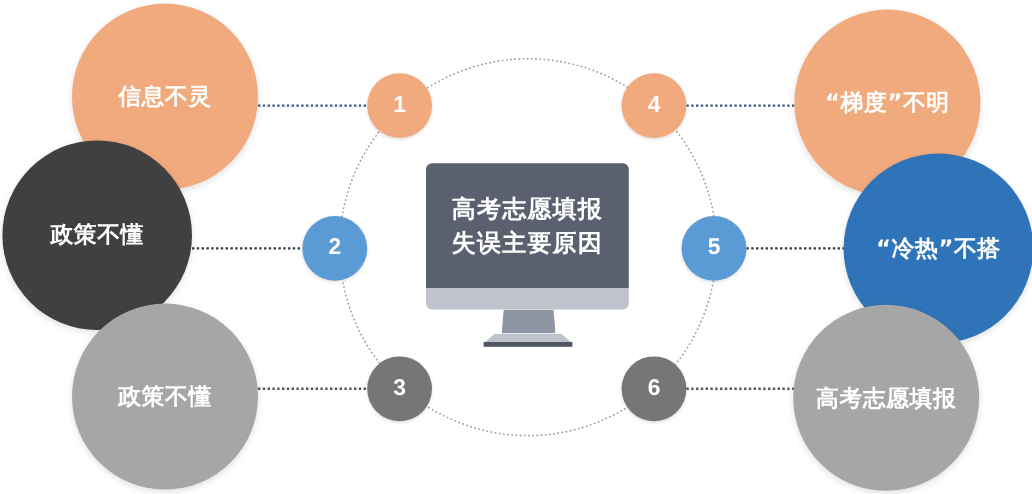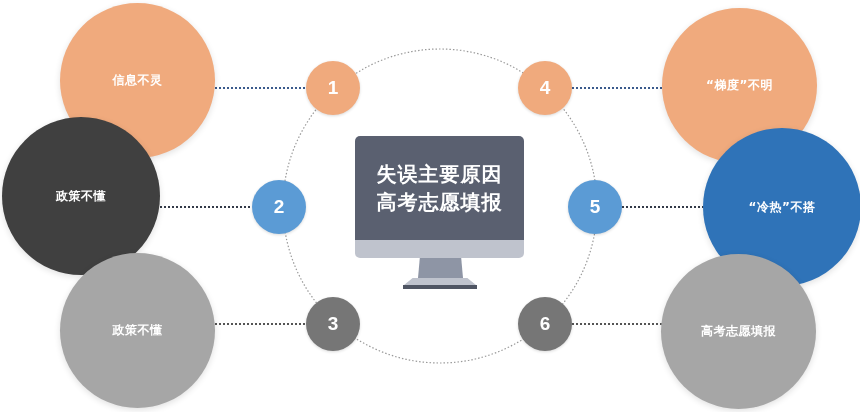--- a/index.html
+++ b/index.html
@@ -5,21 +5,21 @@
     html, body { margin: 0; padding: 0; }
     body {
       width: 860px; height: 412px; position: relative; overflow: hidden;
       background: #ffffff;
       font-family: "DejaVu Sans", "Liberation Sans", sans-serif;
     }
     svg.canvas { position: absolute; left: 0; top: 0; }
     .big {
       position: absolute; border-radius: 50%;
       display: flex; align-items: center; justify-content: center;
-      color: #ffffff; font-weight: bold; font-size: 12px; letter-spacing: 0.5px;
+      color: #ffffff; font-weight: bold; font-size: 19px; letter-spacing: 0.5px;
       box-shadow: 0 2px 6px rgba(0,0,0,0.12);
     }
     .num {
       position: absolute; width: 54px; height: 54px; border-radius: 50%;
       display: flex; align-items: center; justify-content: center;
       color: #ffffff; font-weight: bold; font-size: 19px;
       font-family: "Liberation Sans", sans-serif;
       box-shadow: 0 1px 3px rgba(0,0,0,0.15);
     }
     .monitor-screen {
@@ -95,19 +95,19 @@
   <span>4</span>
 </div>
 <div class="num" style="left:568px; top:180px; background:#5b9bd5;">
   <span>5</span>
 </div>
 <div class="num" style="left:518px; top:297px; background:#767676;">
   <span>6</span>
 </div>
 
 <div class="monitor-screen">
+  <div>高考志愿填报</div>
   <div>失误主要原因</div>
-  <div>高考志愿填报</div>
 </div>
 <div class="monitor-bezel"></div>
 <div class="monitor-neck"></div>
 <div class="monitor-foot"></div>
 <div class="monitor-base"></div>
 
 </body></html>

